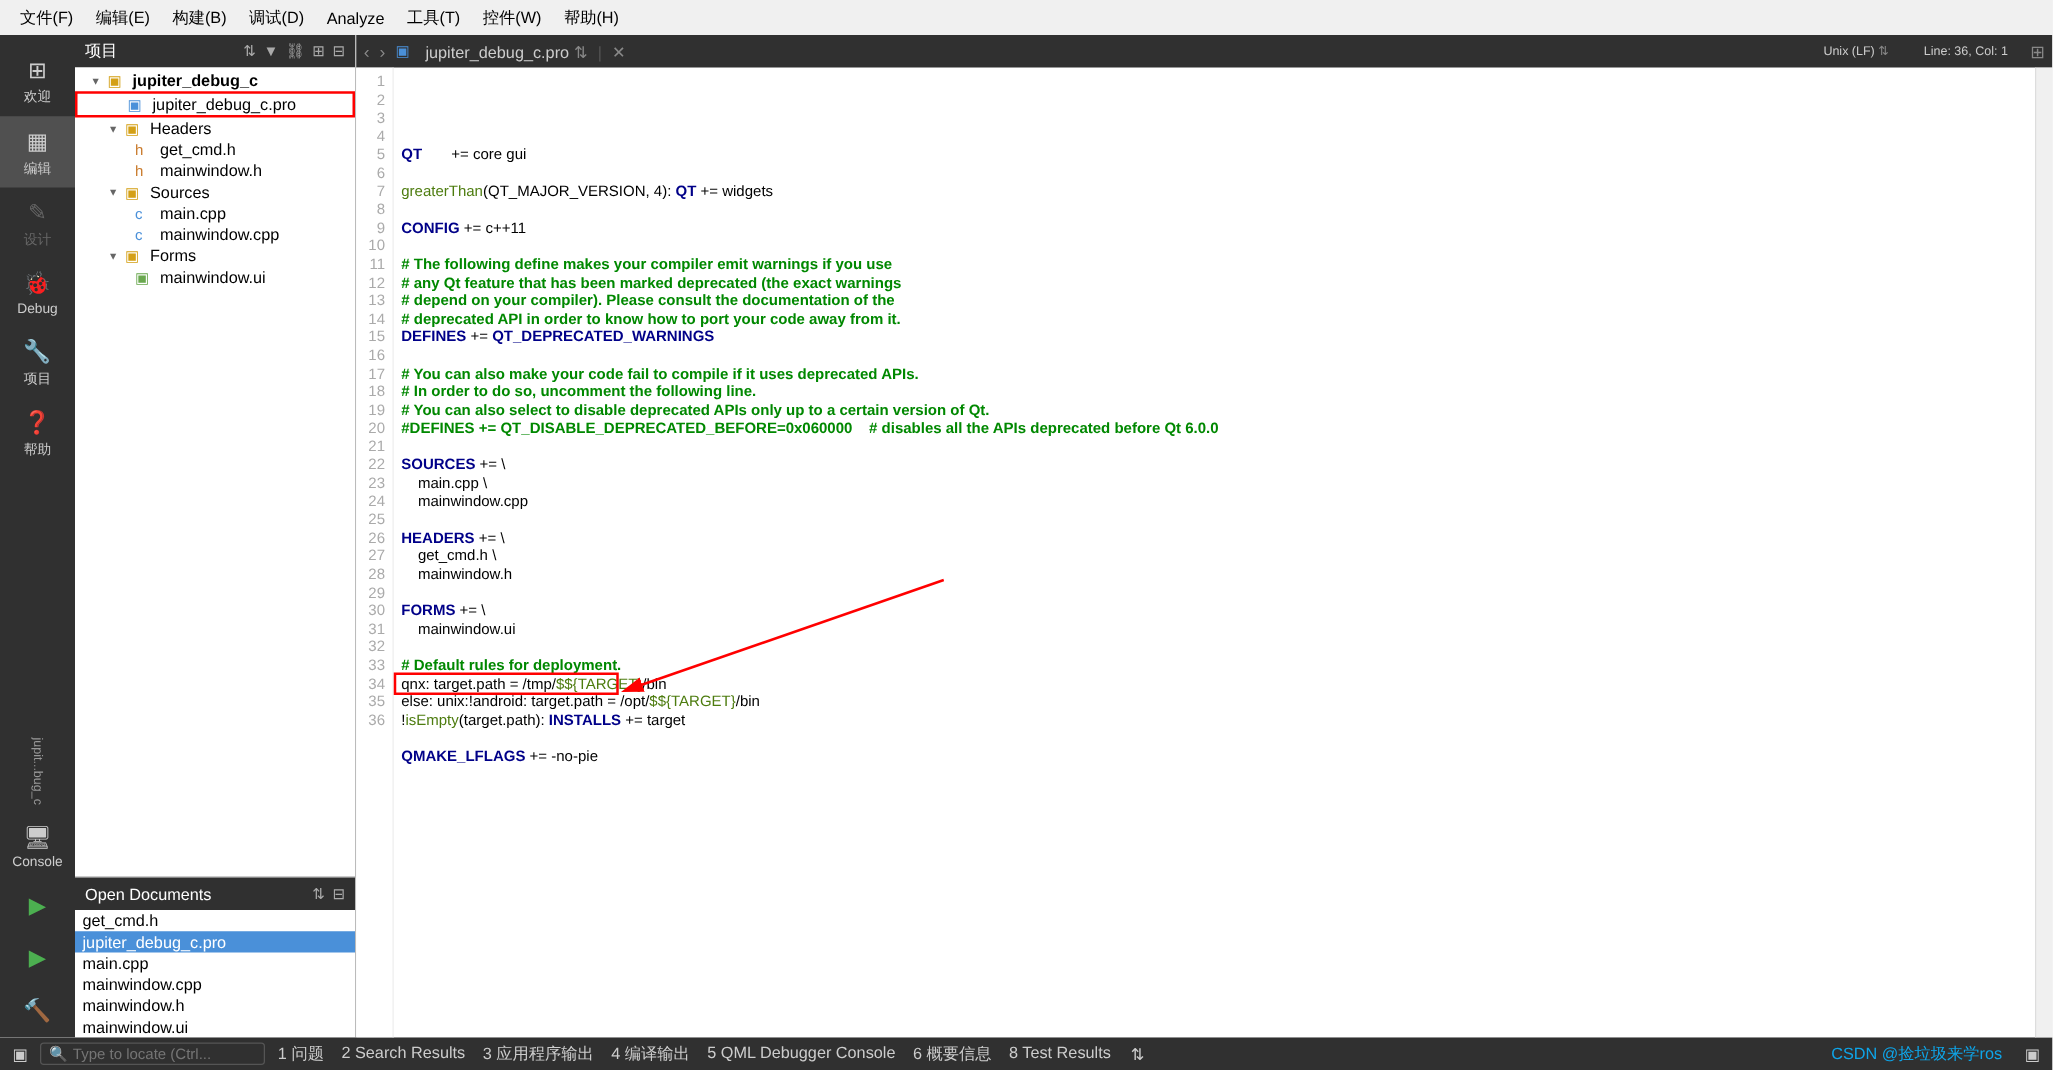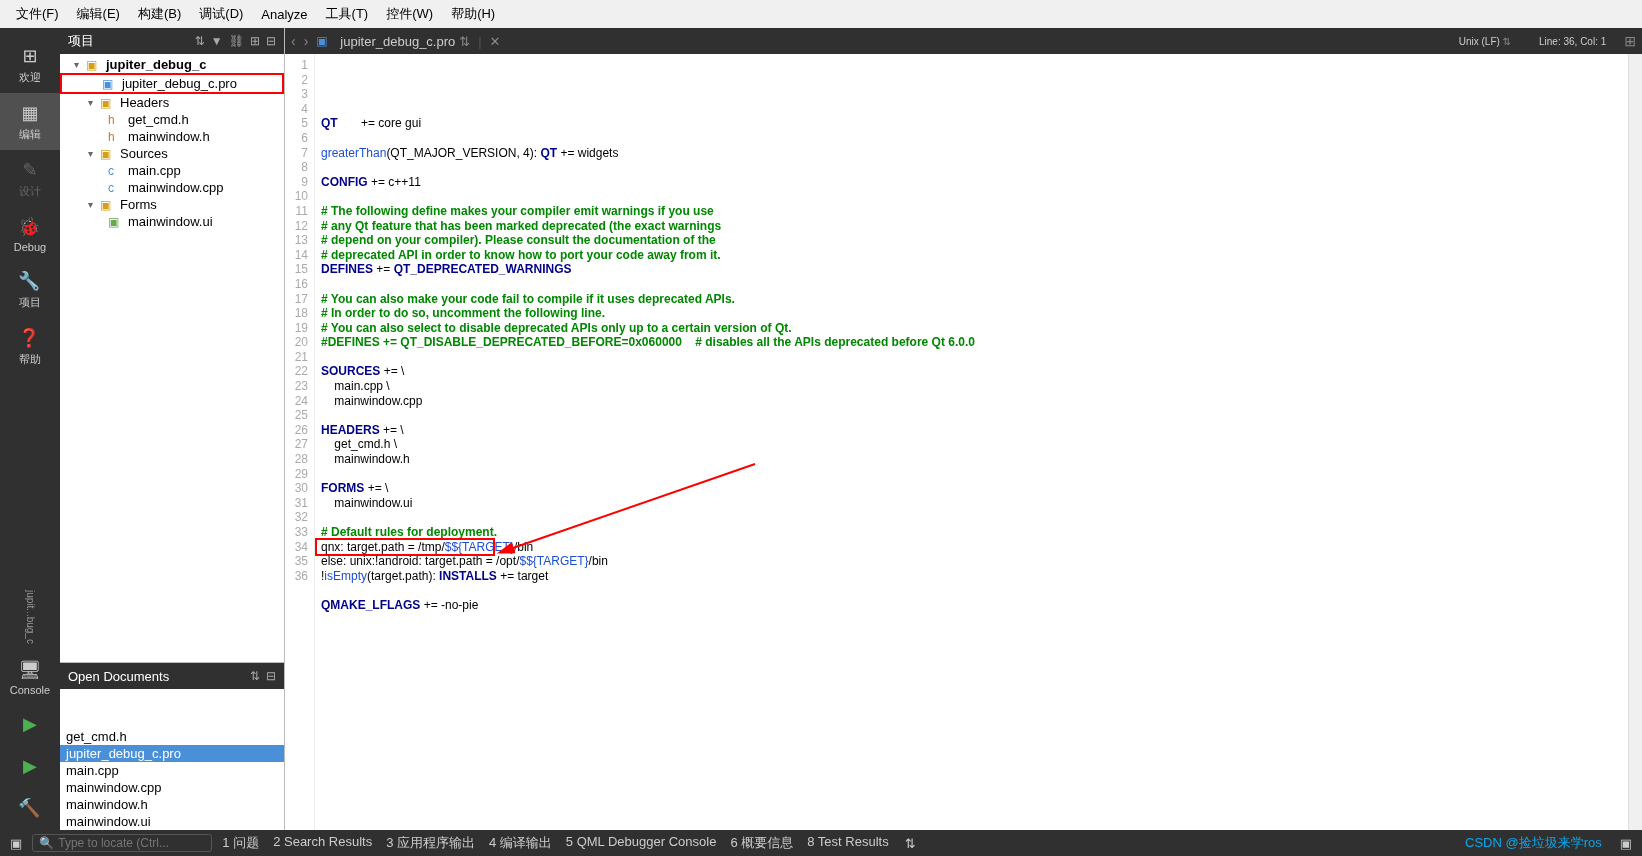--- a/index.html
+++ b/index.html
@@ -31,41 +31,41 @@
     .tree-indent-3 { padding-left: 48px; }
     .tree-arrow { width: 12px; font-size: 10px; color: #666; }
     .tree-icon { width: 16px; margin-right: 4px; font-size: 12px; }
     .folder-icon { color: #d4a017; }
     .file-icon-pro { color: #4a90d9; }
     .file-icon-h { color: #c97a2b; }
     .file-icon-cpp { color: #4a90d9; }
     .file-icon-ui { color: #6aa84f; }
     .tree-bold { font-weight: bold; }
     
-    .open-docs { display: flex; flex-direction: column; border-top: 1px solid #bbb; gap: 39px; }
+    .open-docs { display: flex; flex-direction: column; border-top: 1px solid #bbb; }
     .open-docs-list { font-size: 13px; background: #fff; }
     .doc-item { padding: 1px 6px; cursor: pointer; }
     .doc-item.selected { background: #4a90d9; color: #fff; }
     
     .editor-area { flex: 1; display: flex; flex-direction: column; background: #fff; }
     
     .editor-toolbar { display: flex; align-items: center; background: #303030; color: #ccc; padding: 2px 6px; height: 26px; font-size: 13px; gap: 8px; }
     .toolbar-arrow { cursor: pointer; font-size: 14px; color: #888; }
     .toolbar-file { display: flex; align-items: center; gap: 4px; }
     .toolbar-spacer { flex: 1; }
     .toolbar-info { font-size: 10px; color: #ccc; padding: 0 10px; }
     .toolbar-close { cursor: pointer; color: #888; }
     .toolbar-divider { color: #555; }
     
     .code-area { flex: 1; display: flex; overflow: hidden; position: relative; }
     .gutter { width: 30px; background: #fff; text-align: right; padding: 4px 6px 0 0; color: #aaa; font-family: monospace; font-size: 12px; line-height: 14.6px; border-right: 1px solid #eee; }
     .gutter div { height: 14.6px; }
     .code { flex: 1; padding: 4px 6px; font-family: monospace; font-size: 12px; line-height: 14.6px; white-space: pre; position: relative; }
     .code-line { height: 14.6px; }
-    .kw { color: #1d4ed8; }
+    .kw { color: #4d7c0f; }
     .comment { color: #008800; font-weight: bold; }
     .macro { color: #000088; font-weight: bold; }
     .highlight-box { position: absolute; border: 2px solid red; }
     .arrow-svg { position: absolute; pointer-events: none; }
     
     .statusbar { display: flex; align-items: center; height: 26px; background: #303030; color: #ccc; font-size: 13px; padding: 0 4px; gap: 4px; }
     .status-icon { padding: 0 6px; cursor: pointer; }
     .search-box { flex: 0 0 180px; display: flex; align-items: center; background: #303030; border: 1px solid #555; border-radius: 3px; padding: 1px 6px; color: #888; font-size: 12px; gap: 4px; }
     .search-box input { background: transparent; border: none; color: #ccc; outline: none; font-size: 12px; width: 140px; }
     .status-tab { padding: 0 6px; cursor: pointer; white-space: nowrap; }

